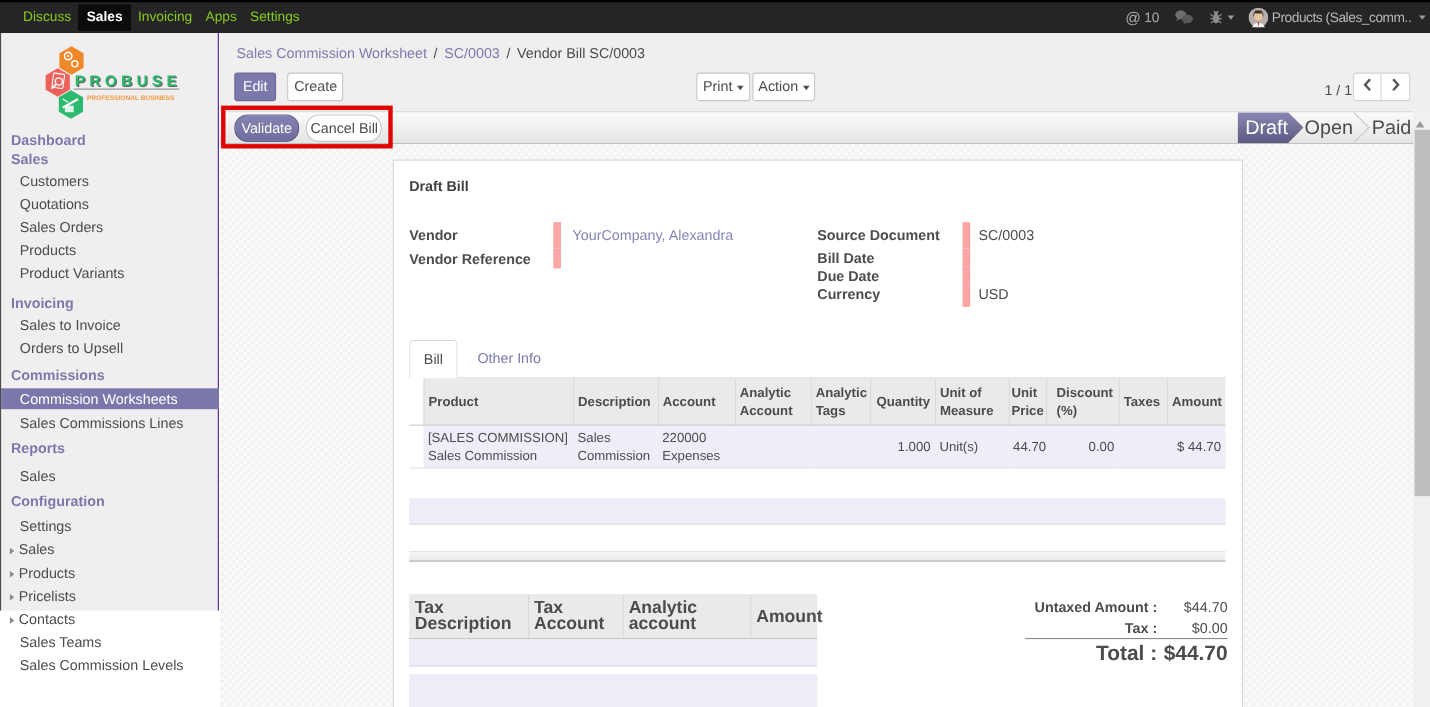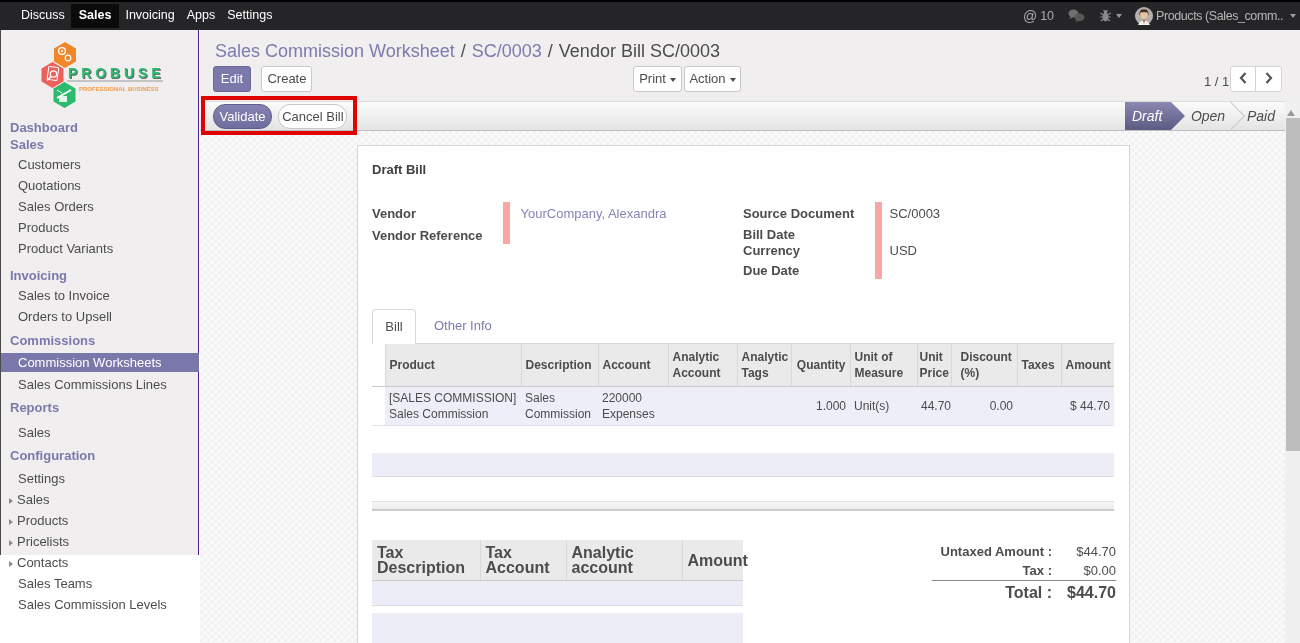--- a/index.html
+++ b/index.html
@@ -2,58 +2,58 @@
 <html><head>
 <meta charset="utf-8">
 <style>
 * { margin:0; padding:0; box-sizing:border-box; }
 html,body { width:1300px; height:643px; overflow:hidden; font-family:"Liberation Sans", sans-serif; }
 body { position:relative; background:#fff; }
 
 
 .navbar { position:absolute; left:0; top:0; width:1300px; height:30px; background:#252528; border-top:2px solid #000; }
 .nav-menu { position:absolute; left:15px; top:0; height:28px; display:flex; list-style:none; }
-.nav-menu li { height:24px; margin-top:2px; line-height:22px; padding:0 6px; color:#ffffff; font-size:12.5px; }
+.nav-menu li { height:24px; margin-top:2px; line-height:22px; padding:0 6px; color:#84cc16; font-size:12.5px; }
 .nav-menu li.active { background:#0b0b0b; color:#fff; font-weight:bold; padding:0 8px; }
 .systray { position:absolute; right:0; top:0; height:28px; display:flex; align-items:center; color:#ababab; font-size:12.5px; }
 
 
 .main { position:absolute; top:30px; left:0; width:1300px; height:613px; }
 
 
 .sidebar { position:absolute; left:0; top:0; width:199px; height:525px; background:#f0eeef; border-left:1px solid #4a4a4a; border-right:1px solid #4c1d95; }
 .menuitem { position:absolute; left:0; font-size:13px; color:#4c4c4c; white-space:nowrap; }
 .menuitem.head { color:#7b79ac; font-weight:bold; padding-left:9px; }
 .menuitem.sub { padding-left:17px; }
 .menuitem.sel { background:#7a78aa; color:#fff; width:198px; padding-top:2px; padding-bottom:2px; }
 .caret-r { display:inline-block; width:0; height:0; border-left:4px solid #8b8b8b; border-top:3.5px solid transparent; border-bottom:3.5px solid transparent; margin-right:4px; margin-left:-9px; }
 
 
 .content { position:absolute; left:200px; top:0; width:1100px; height:613px; background:#f0eeef; }
 
 
-.breadcrumb { position:absolute; left:15px; top:11px; font-size:18px; color:#4c4c4c; white-space:nowrap; }
+.breadcrumb { position:absolute; left:15px; top:11px; font-size:13px; color:#4c4c4c; white-space:nowrap; }
 .breadcrumb a { color:#7c7bad; text-decoration:none; }
 .btnrow { position:absolute; left:0; top:36px; width:1100px; height:26px; }
 .btn { display:inline-block; height:26px; line-height:24px; font-size:13px; border-radius:3px; border:1px solid #c8c8c8; background:#fff; color:#4c4c4c; text-align:center; vertical-align:top; }
 .btn.primary { background:#7b79ac; border-color:#6b6894; color:#fff; }
 .btn.grad { background:linear-gradient(#8583b3,#6f6d9e); border-color:#5f5d85; color:#fff; }
 .caret-d { display:inline-block; width:0; height:0; border-top:4px solid #4c4c4c; border-left:3.5px solid transparent; border-right:3.5px solid transparent; vertical-align:middle; margin-left:4px; }
 
 
 .pager-txt { position:absolute; right:1100px; top:44px; font-size:13px; color:#4c4c4c; }
 .pager-btns { position:absolute; left:1030px; top:36px; width:52px; height:26px; border:1px solid #d4d4d4; border-radius:3px; background:#fff; display:flex; }
 .pager-btns div { width:26px; text-align:center; line-height:24px; }
 .pager-btns div:first-child { border-right:1px solid #d4d4d4; }
 
 
 .statusbar { position:absolute; left:0; top:71px; width:1085px; height:30px; background:linear-gradient(#fbfbfb,#e5e4e4); border-top:1px solid #dcdcdc; border-bottom:1px solid #bfbfbf; }
 .statusbar .btn { margin-top:2px;border-radius:12px; }
 .steps { position:absolute; right:2px; top:0; height:28px; display:flex; }
-.step { height:28px; line-height:28px; font-size:14px; color:#4c4c4c; padding:0 13px; position:relative;font-style:italic; }
+.step { height:28px; line-height:28px; font-size:18px; color:#4c4c4c; padding:0 13px; position:relative; }
 .step.active { background:linear-gradient(#8a88b2,#5b5a81); color:#fff; width:60px; padding:0 19px 0 7px; clip-path:polygon(0 0, calc(100% - 14px) 0, 100% 50%, calc(100% - 14px) 100%, 0 100%); }
 .step.open { width:46px; text-align:center; padding:0; }
 .step.paid { width:52px; padding:0 0 0 16px; }
 .chev { width:20px; height:20px; border-top:1px solid #c9c9c9; border-right:1px solid #c9c9c9; transform:rotate(45deg); margin:4px -10px 0 -10px; align-self:flex-start; }
 
 .redbox { position:absolute; left:1px; top:66px; width:156px; height:39px; border:4px solid #e00400; z-index:30; }
 
 
 .formarea { position:absolute; left:0; top:101px; width:1085px; height:512px;
   background-color:#fafafa;
@@ -104,21 +104,21 @@
 .ttable td { background:#ecedf7; height:25px; border-bottom:1px solid #dcdce6; }
 
 .stripC { position:absolute; left:14px; top:467px; width:371px; height:45px; background:#ecedf7; }
 
 
 .totals { position:absolute; right:13px; top:396px; width:184px; font-size:13px; color:#4c4c4c; }
 .totals .trow { display:flex; justify-content:flex-end; padding:2px 0; }
 .totals .tlab { font-weight:bold; text-align:right; flex:1; }
 .totals .tval { width:64px; text-align:right; }
 .totals .sep { border-top:1px solid #8a8a8a; }
-.totals .big { font-size:16px; font-weight:bold; padding-top:3px; }
+.totals .big { font-size:19px; font-weight:bold; padding-top:3px; }
 
 
 .scroll { position:absolute; left:1085px; top:71px; width:15px; height:542px; background:#f1f0f0; }
 .scroll .up { position:absolute; left:2px; top:9px; width:0; height:0; border-bottom:6px solid #999; border-left:4.5px solid transparent; border-right:4.5px solid transparent; }
 .scroll .thumb { position:absolute; left:1px; top:17px; width:14px; height:333px; background:#bdbdbd; }
 </style>
 </head>
 <body>
 
 <div class="navbar">
@@ -254,26 +254,26 @@
             <tbody>
                   <tr>
                     <td class="lbl" style="height:24px; padding-top:4px;">Source Document</td>
                     <td class="val" style="padding-top:4px;">SC/0003</td>
                   </tr>
             <tr>
                     <td class="lbl" style="height:16px; padding-top:1px;">Bill Date</td>
                     <td class="val"></td>
                   </tr>
             <tr>
+                    <td class="lbl" style="height:17px; padding-top:1px;">Due Date</td>
+                    <td class="val"></td>
+                  </tr>
+            <tr>
                     <td class="lbl" style="height:20px; padding-top:1px;">Currency</td>
                     <td class="val" style="padding-top:1px;">USD</td>
-                  </tr>
-            <tr>
-                    <td class="lbl" style="height:17px; padding-top:1px;">Due Date</td>
-                    <td class="val"></td>
                   </tr>
           </tbody>
               </table>
         </div>
 
         <div class="tabs">
           <div class="tab-a">Bill</div>
           <div class="tab-b">Other Info</div>
         </div>
 

